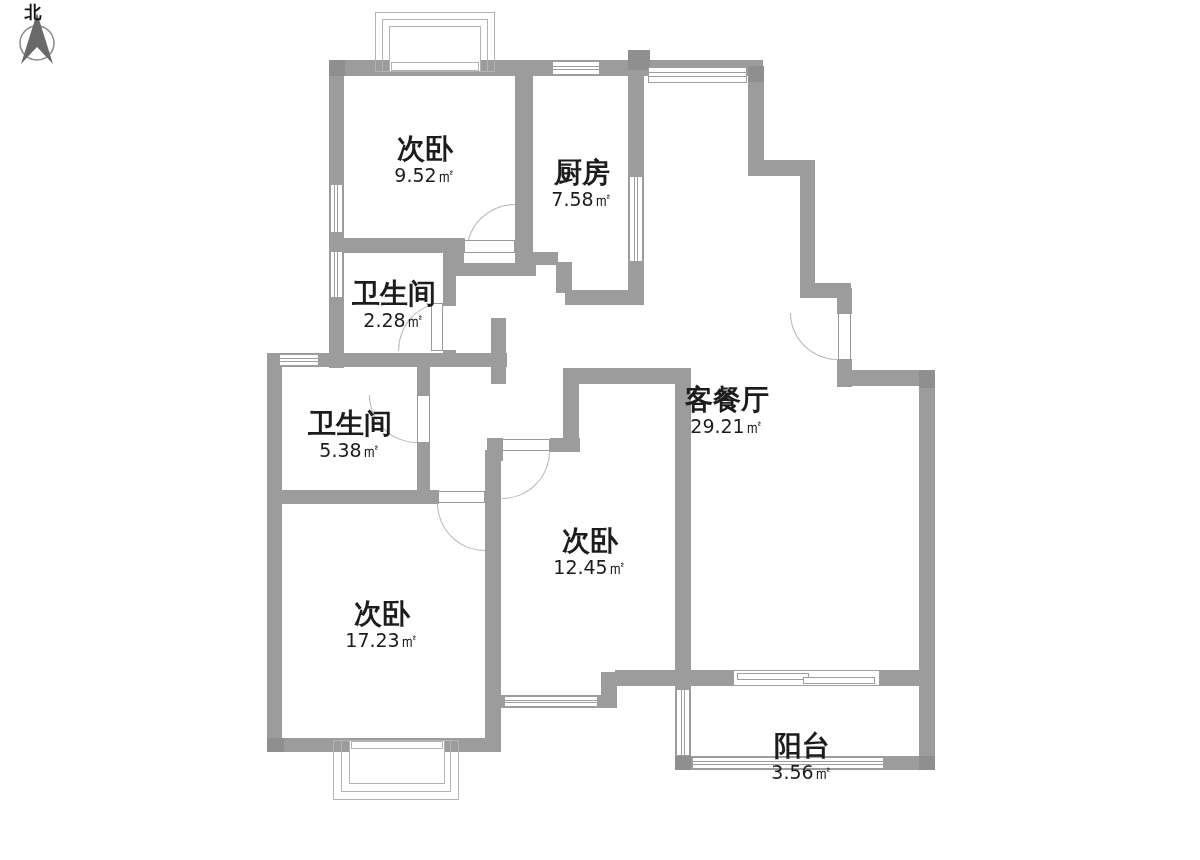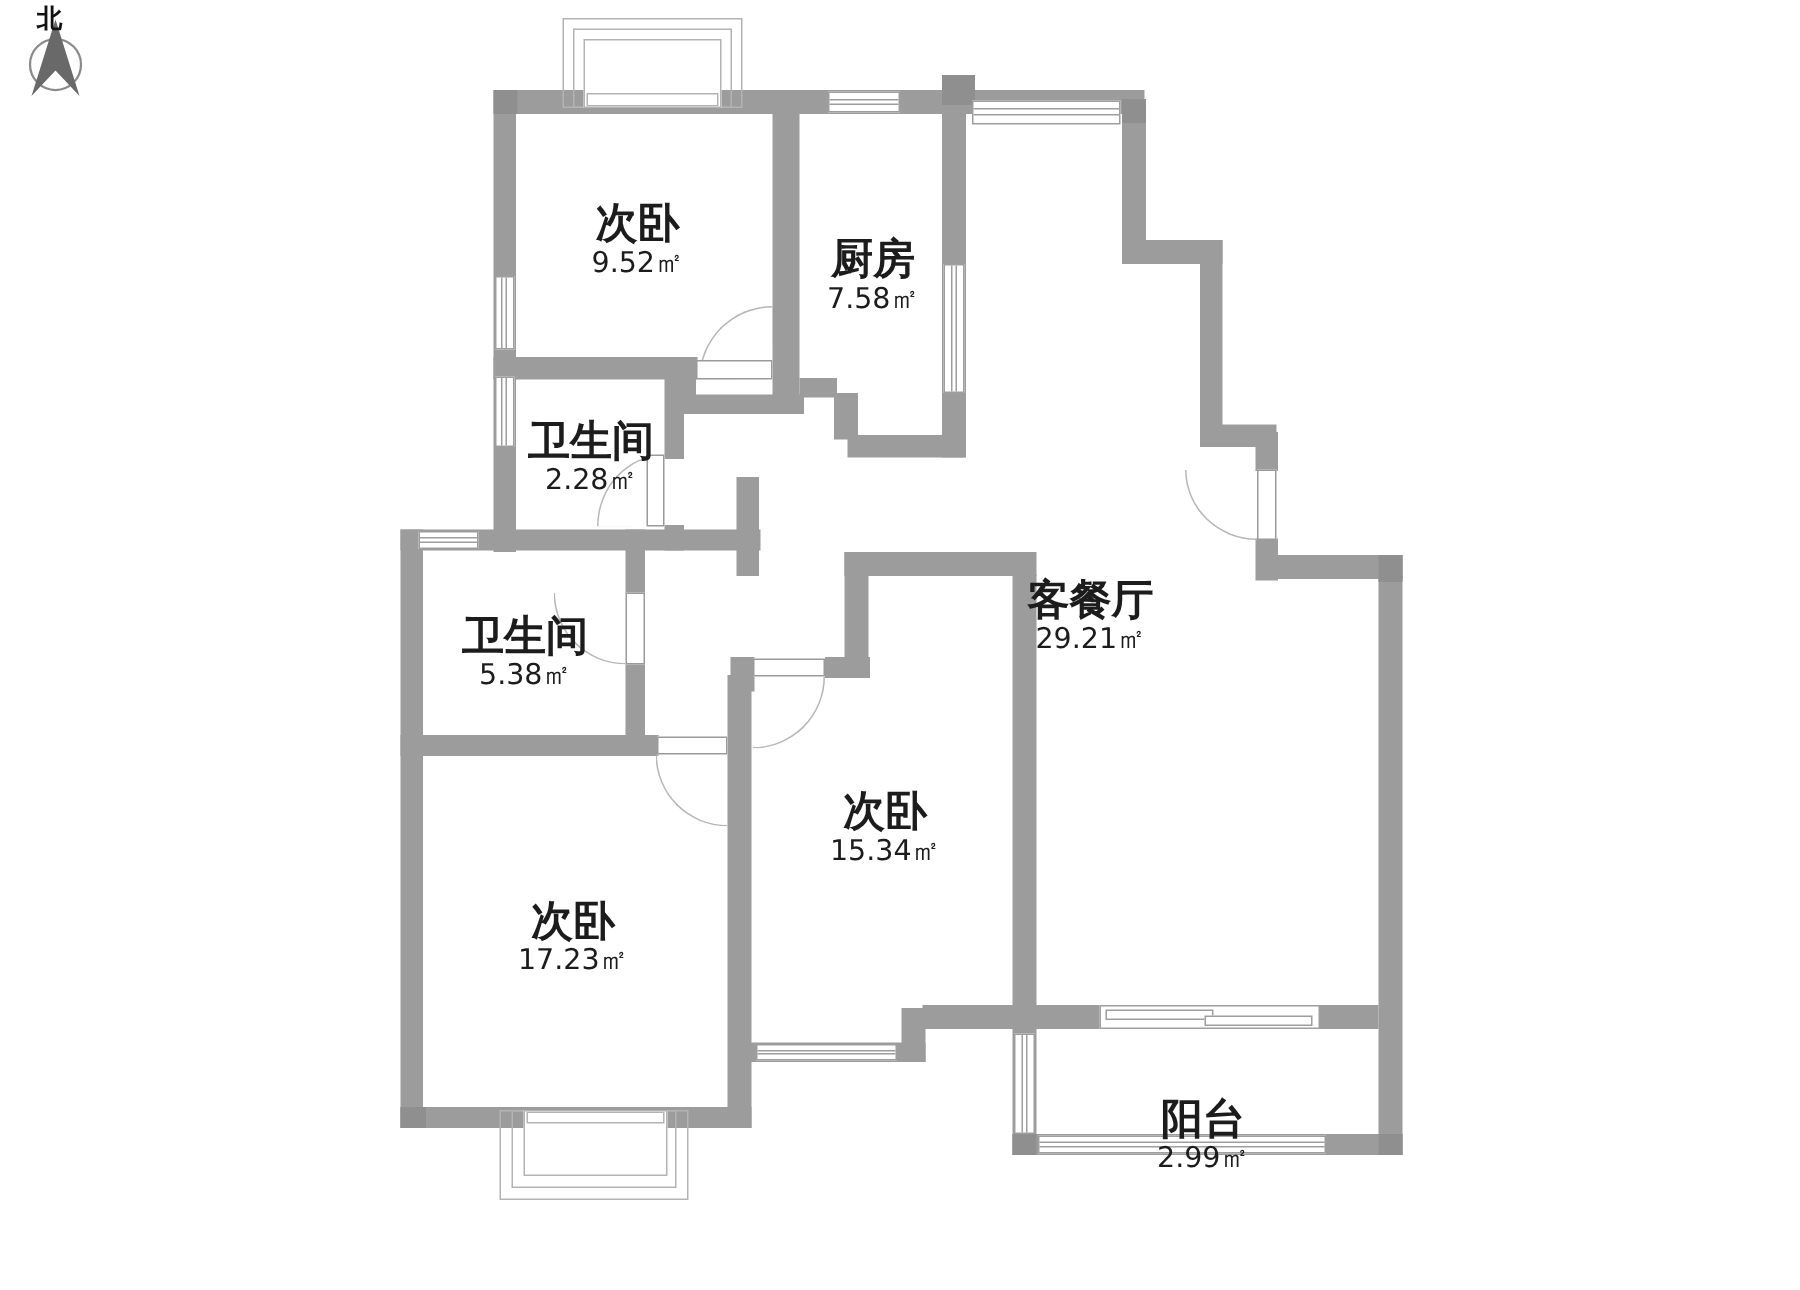--- a/index.html
+++ b/index.html
@@ -146,24 +146,24 @@
     <div class="room-label" style="left:350px;top:411px">
       <div class="room-name">卫生间</div>
       <div class="room-area">5.38㎡</div>
     </div>
     <div class="room-label" style="left:727px;top:387px">
       <div class="room-name">客餐厅</div>
       <div class="room-area">29.21㎡</div>
     </div>
     <div class="room-label" style="left:590px;top:528px">
       <div class="room-name">次卧</div>
-      <div class="room-area">15.34㎡</div>
+      <div class="room-area">12.45㎡</div>
     </div>
     <div class="room-label" style="left:382px;top:601px">
       <div class="room-name">次卧</div>
       <div class="room-area">17.23㎡</div>
     </div>
     <div class="room-label" style="left:802px;top:733px">
       <div class="room-name">阳台</div>
-      <div class="room-area">2.99㎡</div>
+      <div class="room-area">3.56㎡</div>
     </div>
   </div>
 </div>
 
 </body></html>

